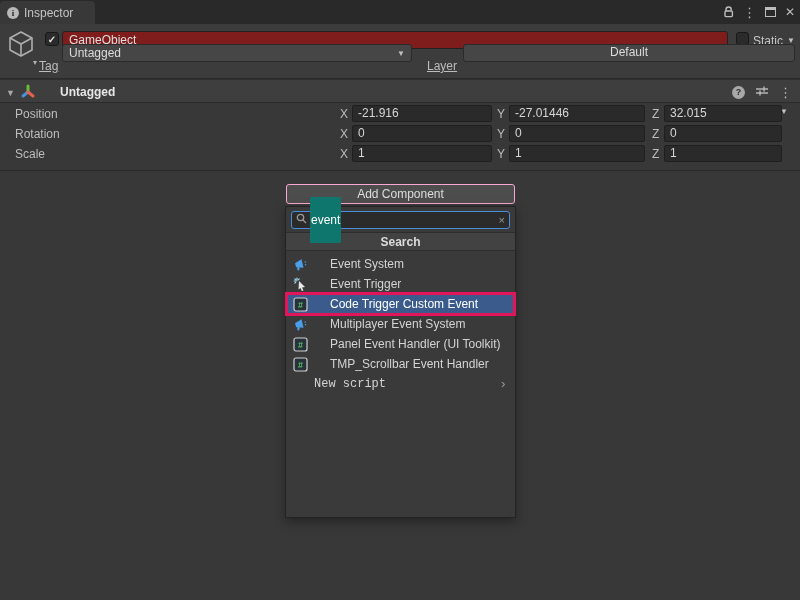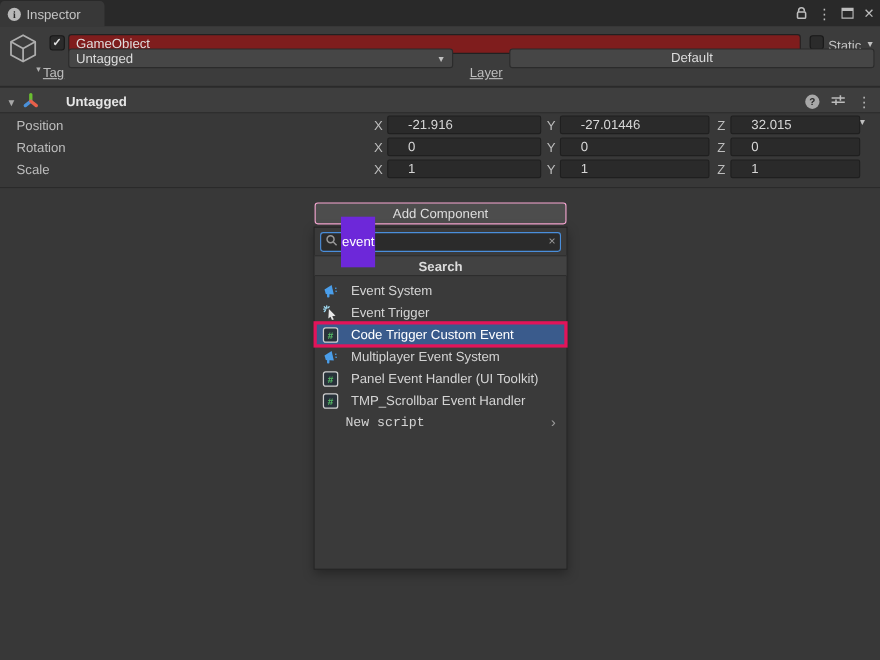--- a/index.html
+++ b/index.html
@@ -49,37 +49,37 @@
   .comp-title{position:absolute;left:60px;top:5px;font-weight:bold;color:#e6e6e6;}
   .hdr-icons{position:absolute;right:8px;top:0;height:24px;display:flex;align-items:center;gap:10px;}
   .help-ic{width:13px;height:13px;border-radius:50%;background:#a8a8a8;color:#2b2b2b;font-size:9px;font-weight:bold;
        line-height:13px;text-align:center;}
   .rows{position:absolute;left:0;top:104px;width:800px;}
   .trow{position:relative;height:20px;}
   .trow-label{position:absolute;left:15px;top:3px;color:#bdbdbd;}
   .axis{position:absolute;top:3px;color:#bdbdbd;}
   .ax-x{left:340px}.ax-y{left:497px}.ax-z{left:652px}
   .nfield{position:absolute;top:1px;height:17px;background:#2a2a2a;border:1px solid #1f1f1f;border-radius:2px;
-       line-height:15px;padding-left:18px;color:#d6d6d6;}
+       line-height:15px;padding-left:5px;color:#d6d6d6;}
   .f-x{left:352px;width:140px}.f-y{left:509px;width:136px}.f-z{left:664px;width:118px}
   .comp-divider{position:absolute;left:0;top:170px;width:800px;height:1px;background:#2a2a2a;}
   
   .addcomp-btn{position:absolute;left:286px;top:184px;width:229px;height:20px;background:#4d4d4d;
        border:1px solid #f9a8d4;border-radius:3px;display:flex;align-items:center;justify-content:center;color:#dddddd;}
   .popup{position:absolute;left:285px;top:206px;width:231px;height:312px;background:#3a3a3a;
        border:1px solid #232323;box-shadow:0 4px 10px rgba(0,0,0,0.35);}
   .search-wrap{padding:4px 5px 3px 5px;}
   .search-field{height:18px;background:#2b2b2b;border:1px solid #4a8edb;border-radius:3px;
        display:flex;align-items:center;padding:0 4px;gap:3px;}
-  .search-text{background:#6d28d9;color:#ffffff;padding:16px 1px;line-height:14px;}
+  .search-text{background:#0f766e;color:#ffffff;padding:16px 1px;line-height:14px;}
   .search-clear{margin-left:auto;color:#9a9a9a;font-size:11px;line-height:1;}
   .search-header{height:19px;background:#424242;border-top:1px solid #2d2d2d;border-bottom:1px solid #2d2d2d;
        display:flex;align-items:center;justify-content:center;font-weight:bold;color:#dcdcdc;}
   .complist{padding-top:3px;}
-  .item{position:relative;height:20px;display:flex;align-items:center;gap:11px;padding-left:6px;color:#d4d4d4;}
+  .item{position:relative;height:20px;display:flex;align-items:center;gap:22px;padding-left:6px;color:#d4d4d4;}
   .item .ic{width:16px;height:16px;display:flex;align-items:center;justify-content:center;flex:none;}
   .item.selected{background:#3a5b8c;color:#ffffff;}
   .item.selected::after{content:"";position:absolute;left:-1px;right:-1px;top:-2px;bottom:-2px;
        border:3px solid #e2145a;pointer-events:none;z-index:5;}
   .item.noicon{padding-left:28px;font-family:Liberation Mono, monospace;}
   .submenu-caret{margin-left:auto;padding-right:8px;color:#9a9a9a;font-size:13px;line-height:1;}
 </style>
 </head>
 <body>
 

